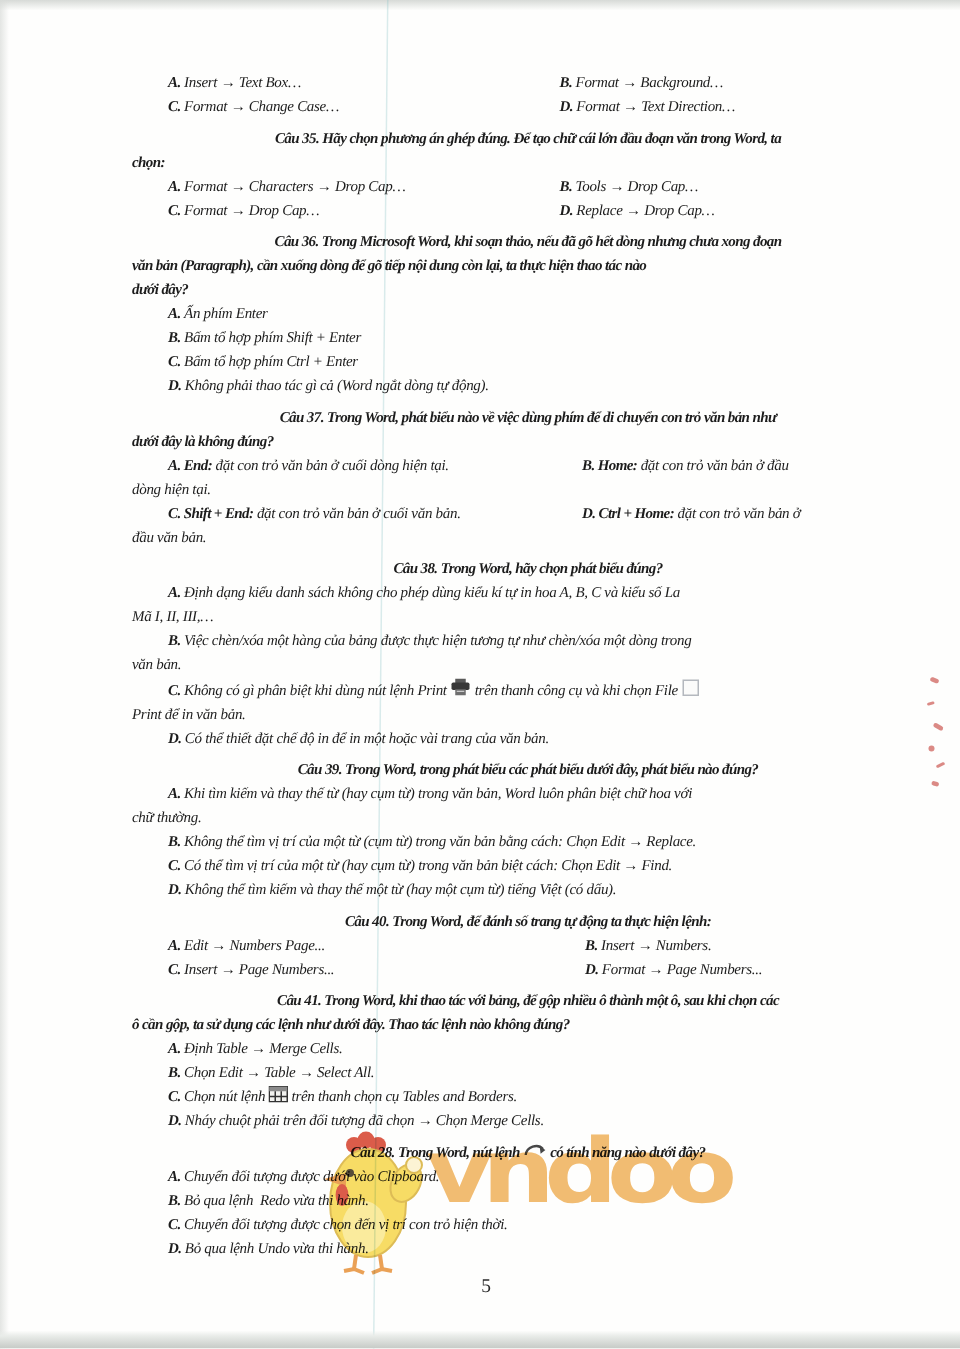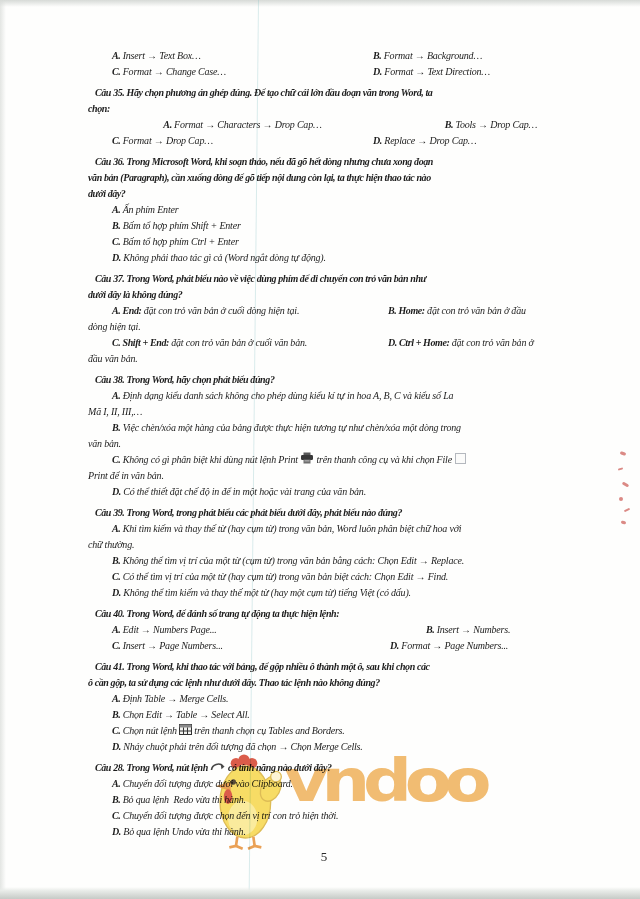--- a/index.html
+++ b/index.html
@@ -14,21 +14,21 @@
   .edge-left{position:absolute;left:0;top:0;width:6px;height:899px;
     background:linear-gradient(to right,#d8dbd8 0%,rgba(216,219,216,0) 100%);opacity:.7;}
   .fold-line{position:absolute;left:258px;top:0;width:1px;height:905px;
     background:rgba(140,195,198,0.32);transform:rotate(0.6deg);transform-origin:top center;}
   .red-mark{position:absolute;background:rgba(190,42,35,.55);border-radius:2px;}
   
   .page-content{position:absolute;left:88px;top:48px;width:521px;
     font-size:10px;line-height:16px;font-style:italic;}
   .line{white-space:pre;letter-spacing:-0.2px;}
   .gap{margin-top:5px;}
-  .head{padding-left:7px;}
+  .head{padding-left:7px;text-align:center;}
   .opt{padding-left:24px;}
   .pair{display:grid;}
   .cell{white-space:pre;}
   .cell.first{padding-left:24px;}
   .b{font-weight:bold;letter-spacing:-0.4px;}
   .inline-icon{display:inline-block;}
   .inline-icon svg{vertical-align:-1px;}
   .glyph-box{display:inline-block;width:9px;height:9px;border:1.2px solid #b4b8be;
     vertical-align:-1px;margin:0 1px;background:#fbfbfa;}
   
@@ -49,21 +49,21 @@
 <div class="scan-page">
   <div class="edge-top"></div>
   <div class="edge-left"></div>
   <div class="fold-line"></div>
 
   <div class="page-content">
       <div class="line pair" style="display: grid; grid-template-columns: 285px 1fr;"><div class="cell first"><span class="b">A.</span><span> Insert → Text Box…</span></div><div class="cell"><span class="b">B.</span><span> Format → Background…</span></div></div>
       <div class="line pair" style="display: grid; grid-template-columns: 285px 1fr;"><div class="cell first"><span class="b">C.</span><span> Format → Change Case…</span></div><div class="cell"><span class="b">D.</span><span> Format → Text Direction…</span></div></div>
       <div class="line head gap"><span class="b">Câu 35. Hãy chọn phương án ghép đúng. Để tạo chữ cái lớn đầu đoạn văn trong Word, ta</span></div>
       <div class="line cont"><span class="b">chọn:</span></div>
-      <div class="line pair" style="display: grid; grid-template-columns: 285px 1fr; text-align: center;"><div class="cell first"><span class="b">A.</span><span> Format → Characters → Drop Cap…</span></div><div class="cell"><span class="b">B.</span><span> Tools → Drop Cap…</span></div></div>
+      <div class="line pair" style="display: grid; grid-template-columns: 285px 1fr;"><div class="cell first"><span class="b">A.</span><span> Format → Characters → Drop Cap…</span></div><div class="cell"><span class="b">B.</span><span> Tools → Drop Cap…</span></div></div>
       <div class="line pair" style="display: grid; grid-template-columns: 285px 1fr;"><div class="cell first"><span class="b">C.</span><span> Format → Drop Cap…</span></div><div class="cell"><span class="b">D.</span><span> Replace → Drop Cap…</span></div></div>
       <div class="line head gap"><span class="b">Câu 36. Trong Microsoft Word, khi soạn thảo, nếu đã gõ hết dòng nhưng chưa xong đoạn</span></div>
       <div class="line cont"><span class="b">văn bản (Paragraph), cần xuống dòng để gõ tiếp nội dung còn lại, ta thực hiện thao tác nào</span></div>
       <div class="line cont"><span class="b">dưới đây?</span></div>
       <div class="line opt"><span class="b">A.</span><span> Ấn phím Enter</span></div>
       <div class="line opt"><span class="b">B.</span><span> Bấm tổ hợp phím Shift + Enter</span></div>
       <div class="line opt"><span class="b">C.</span><span> Bấm tổ hợp phím Ctrl + Enter</span></div>
       <div class="line opt"><span class="b">D.</span><span> Không phải thao tác gì cả (Word ngắt dòng tự động).</span></div>
       <div class="line head gap"><span class="b">Câu 37. Trong Word, phát biểu nào về việc dùng phím để di chuyển con trỏ văn bản như</span></div>
       <div class="line cont"><span class="b">dưới đây là không đúng?</span></div>
@@ -84,21 +84,21 @@
           </svg></span><span> trên thanh công cụ và khi chọn File </span><span class="glyph-box"></span></div>
       <div class="line cont"><span>Print để in văn bản.</span></div>
       <div class="line opt"><span class="b">D.</span><span> Có thể thiết đặt chế độ in để in một hoặc vài trang của văn bản.</span></div>
       <div class="line head gap"><span class="b">Câu 39. Trong Word, trong phát biểu các phát biểu dưới đây, phát biểu nào đúng?</span></div>
       <div class="line opt"><span class="b">A.</span><span> Khi tìm kiếm và thay thế từ (hay cụm từ) trong văn bản, Word luôn phân biệt chữ hoa với</span></div>
       <div class="line cont"><span>chữ thường.</span></div>
       <div class="line opt"><span class="b">B.</span><span> Không thể tìm vị trí của một từ (cụm từ) trong văn bản bằng cách: Chọn Edit → Replace.</span></div>
       <div class="line opt"><span class="b">C.</span><span> Có thể tìm vị trí của một từ (hay cụm từ) trong văn bản biệt cách: Chọn Edit → Find.</span></div>
       <div class="line opt"><span class="b">D.</span><span> Không thể tìm kiếm và thay thế một từ (hay một cụm từ) tiếng Việt (có dấu).</span></div>
       <div class="line head gap"><span class="b">Câu 40. Trong Word, để đánh số trang tự động ta thực hiện lệnh:</span></div>
-      <div class="line pair" style="display: grid; grid-template-columns: 302px 1fr; gap: 36px;"><div class="cell first"><span class="b">A.</span><span> Edit → Numbers Page...</span></div><div class="cell"><span class="b">B.</span><span> Insert → Numbers.</span></div></div>
+      <div class="line pair" style="display: grid; grid-template-columns: 302px 1fr;"><div class="cell first"><span class="b">A.</span><span> Edit → Numbers Page...</span></div><div class="cell"><span class="b">B.</span><span> Insert → Numbers.</span></div></div>
       <div class="line pair" style="display: grid; grid-template-columns: 302px 1fr;"><div class="cell first"><span class="b">C.</span><span> Insert → Page Numbers...</span></div><div class="cell"><span class="b">D.</span><span> Format → Page Numbers...</span></div></div>
       <div class="line head gap"><span class="b">Câu 41. Trong Word, khi thao tác với bảng, để gộp nhiều ô thành một ô, sau khi chọn các</span></div>
       <div class="line cont"><span class="b">ô cần gộp, ta sử dụng các lệnh như dưới đây. Thao tác lệnh nào không đúng?</span></div>
       <div class="line opt"><span class="b">A.</span><span> Định Table → Merge Cells.</span></div>
       <div class="line opt"><span class="b">B.</span><span> Chọn Edit → Table → Select All.</span></div>
       <div class="line opt"><span class="b">C.</span><span> Chọn nút lệnh </span><span class="inline-icon"><svg width="13" height="11" viewBox="0 0 13 11">
             <rect x="0.5" y="0.5" width="12" height="10" fill="#f2f2ef" stroke="#333" stroke-width="1"></rect>
             <rect x="0.5" y="0.5" width="12" height="3" fill="#8a8a8a"></rect>
             <line x1="4.5" y1="3.5" x2="4.5" y2="10.5" stroke="#333" stroke-width="1"></line>
             <line x1="8.5" y1="3.5" x2="8.5" y2="10.5" stroke="#333" stroke-width="1"></line>

